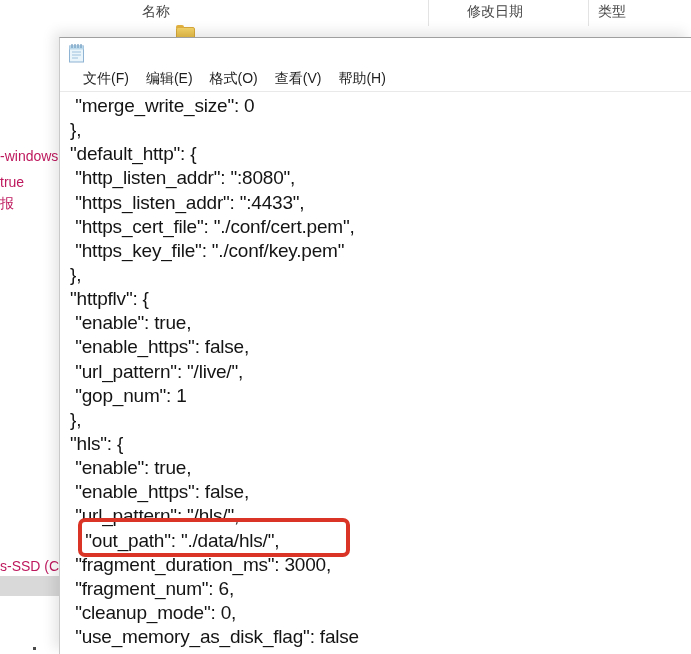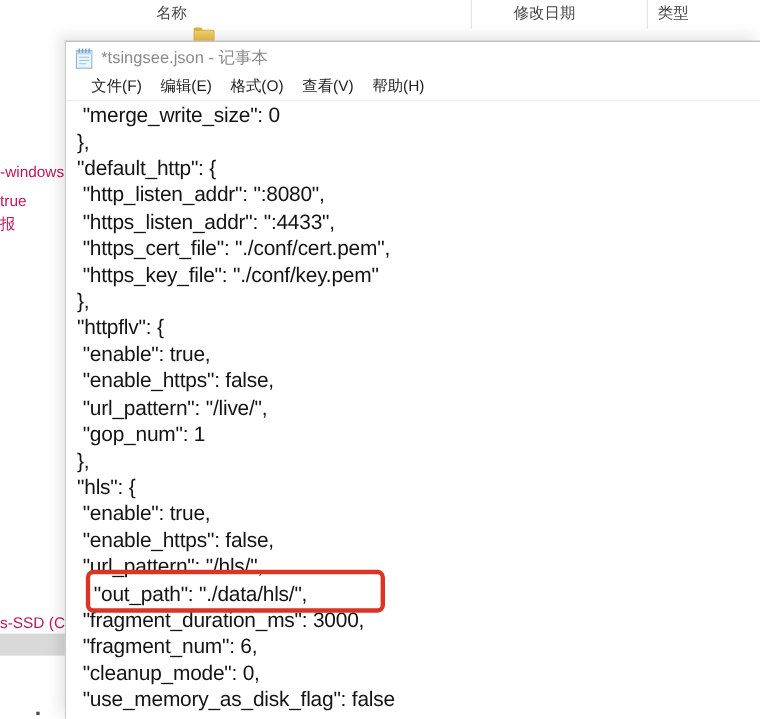--- a/index.html
+++ b/index.html
@@ -83,21 +83,20 @@
         <rect x="1.5" y="3" width="14" height="16" fill="#eaf4fb" stroke="#8fb4d3" stroke-width="1"></rect>
         <rect x="1.5" y="3" width="14" height="3.5" fill="#bcd9ec"></rect>
         <line x1="4" y1="1" x2="4" y2="5" stroke="#6e9cbf" stroke-width="1.2"></line>
         <line x1="7" y1="1" x2="7" y2="5" stroke="#6e9cbf" stroke-width="1.2"></line>
         <line x1="10" y1="1" x2="10" y2="5" stroke="#6e9cbf" stroke-width="1.2"></line>
         <line x1="13" y1="1" x2="13" y2="5" stroke="#6e9cbf" stroke-width="1.2"></line>
         <line x1="4" y1="9" x2="13" y2="9" stroke="#9dc2dc" stroke-width="1"></line>
         <line x1="4" y1="12" x2="13" y2="12" stroke="#9dc2dc" stroke-width="1"></line>
         <line x1="4" y1="15" x2="10" y2="15" stroke="#9dc2dc" stroke-width="1"></line>
       </svg>
-      <span class="title-text">*tsingsee.json - 记事本</span>
     </div>
 
     <div class="menubar">
       <span class="menu-item">文件(F)</span>
       <span class="menu-item">编辑(E)</span>
       <span class="menu-item">格式(O)</span>
       <span class="menu-item">查看(V)</span>
       <span class="menu-item">帮助(H)</span>
     </div>
 

